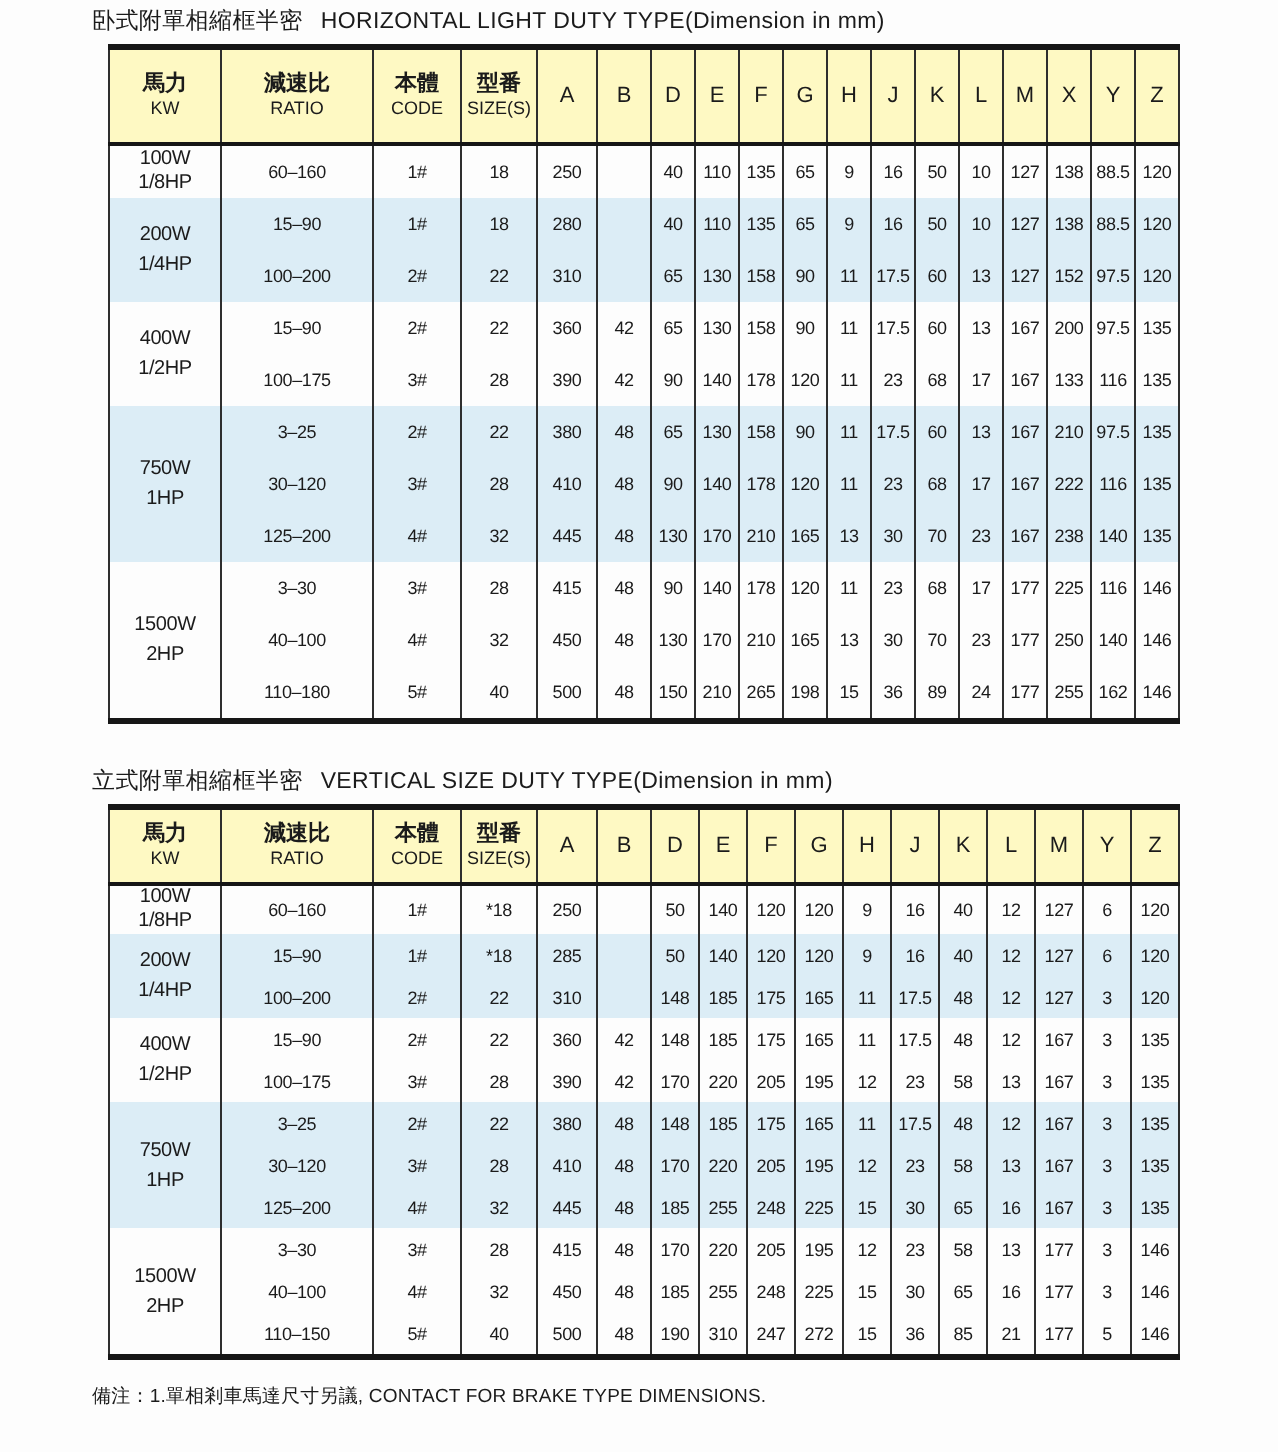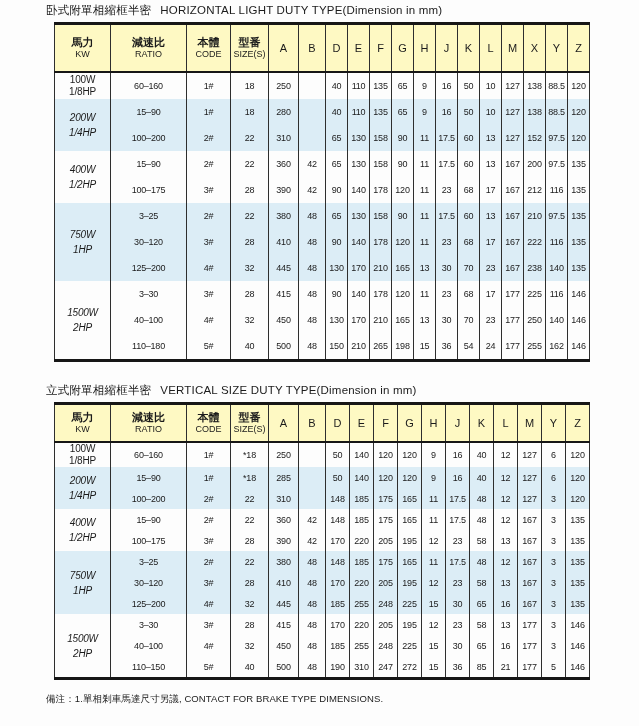--- a/index.html
+++ b/index.html
@@ -49,21 +49,21 @@
   .th-zh { display: block; font-size: 11px; font-weight: bold; line-height: 13px; }
   .th-en { display: block; font-size: 9px; font-weight: normal; line-height: 11px; }
   .dim-th { font-size: 11px; font-weight: normal; }
   table.dims td { font-size: 9px; letter-spacing: -0.2px; }
   table.t1 thead th { height: 46px; }
   table.t2 thead th { height: 36px; }
   table.t1 tbody td { height: 26px; }
   table.t2 tbody td { height: 21px; }
   tr.band td, td.band { background: #dcedf6; }
   .power-line { display: block; font-size: 10px; line-height: 12px; }
-  .power-cell.tall .power-line { line-height: 15px; font-style: italic; }
+  .power-cell.tall .power-line { line-height: 15px; }
   .gap { height: 21px; }
   .notes {
     margin-top: 11px;
     font-size: 9.5px;
     line-height: 1.75;
     letter-spacing: 0.1px;
   }
   .notes .note-line2 { margin-left: 29px; }
 </style>
 </head>
@@ -227,21 +227,21 @@
             <td>42</td>
             <td>90</td>
             <td>140</td>
             <td>178</td>
             <td>120</td>
             <td>11</td>
             <td>23</td>
             <td>68</td>
             <td>17</td>
             <td>167</td>
-            <td>212</td>
+            <td>133</td>
             <td>116</td>
             <td>135</td>
           </tr>
           <tr class="band">
             <td rowspan="3" class="power-cell tall band">
               <span class="power-line">750W</span>
               <span class="power-line">1HP</span>
             </td>
             <td>3–25</td>
             <td>2#</td>
@@ -346,21 +346,21 @@
             <td>5#</td>
             <td>40</td>
             <td>500</td>
             <td>48</td>
             <td>150</td>
             <td>210</td>
             <td>265</td>
             <td>198</td>
             <td>15</td>
             <td>36</td>
-            <td>54</td>
+            <td>89</td>
             <td>24</td>
             <td>177</td>
             <td>255</td>
             <td>162</td>
             <td>146</td>
           </tr>
         </tbody>
       </table>
   </section>
 

